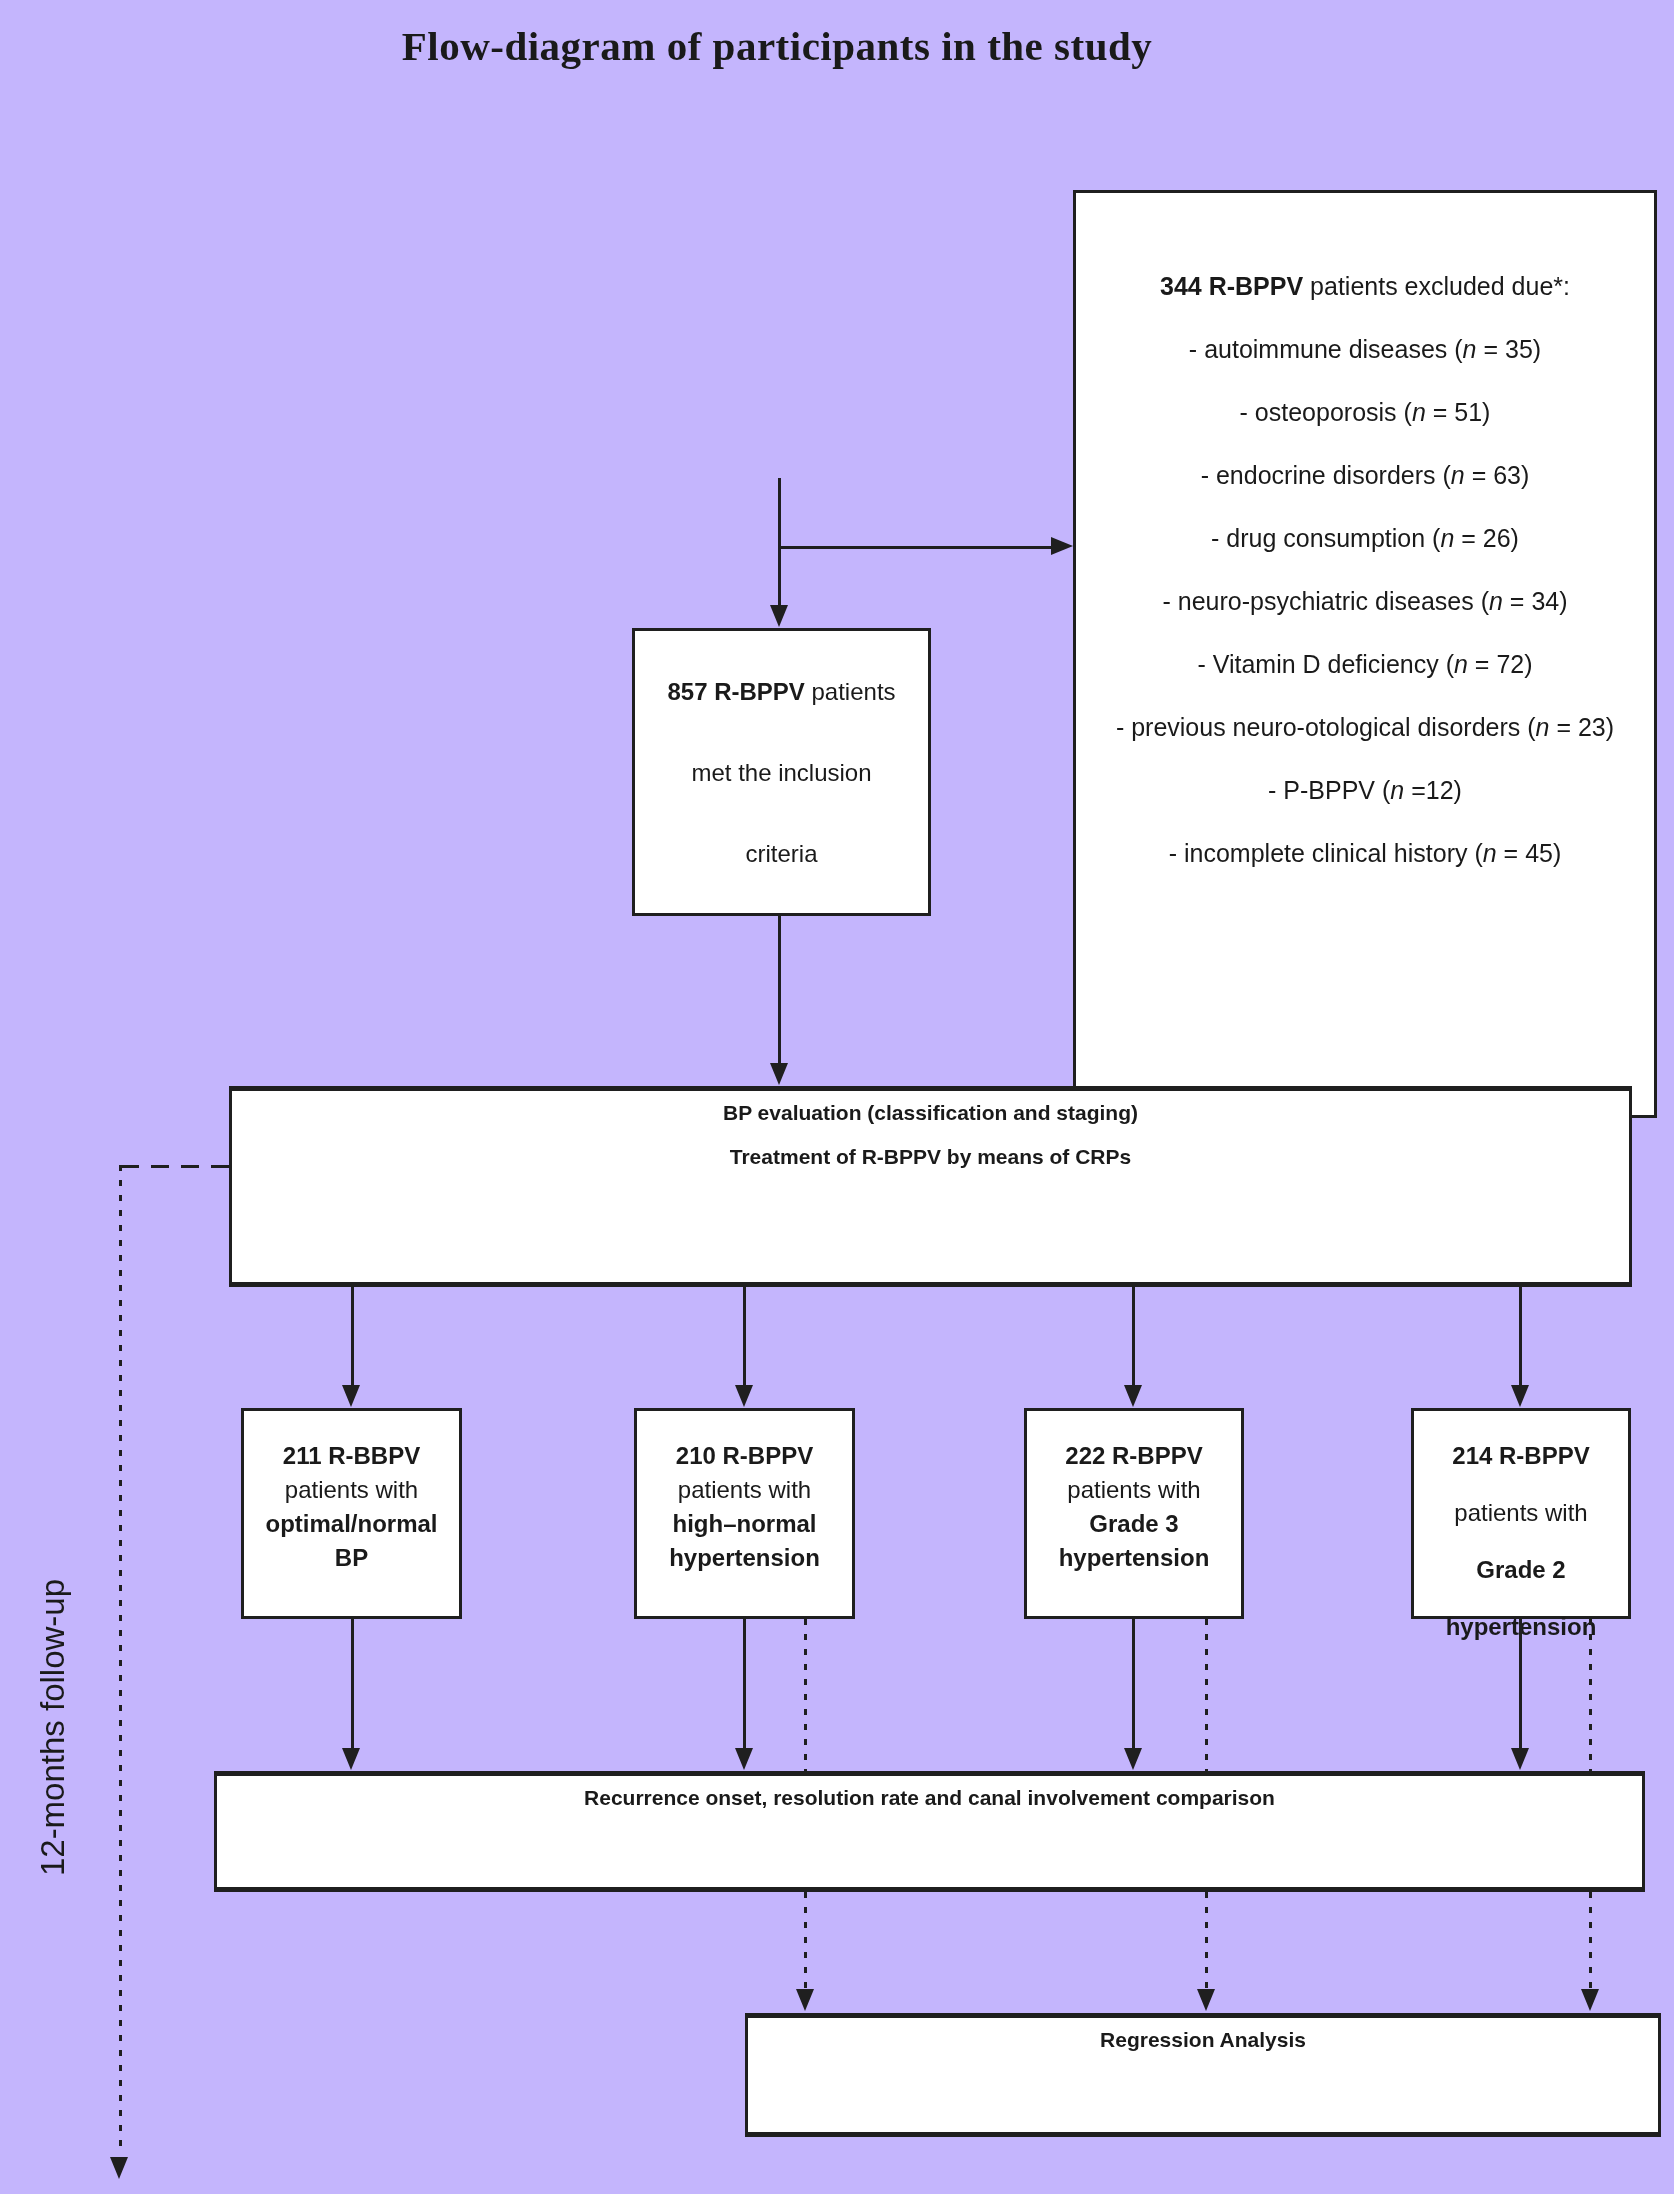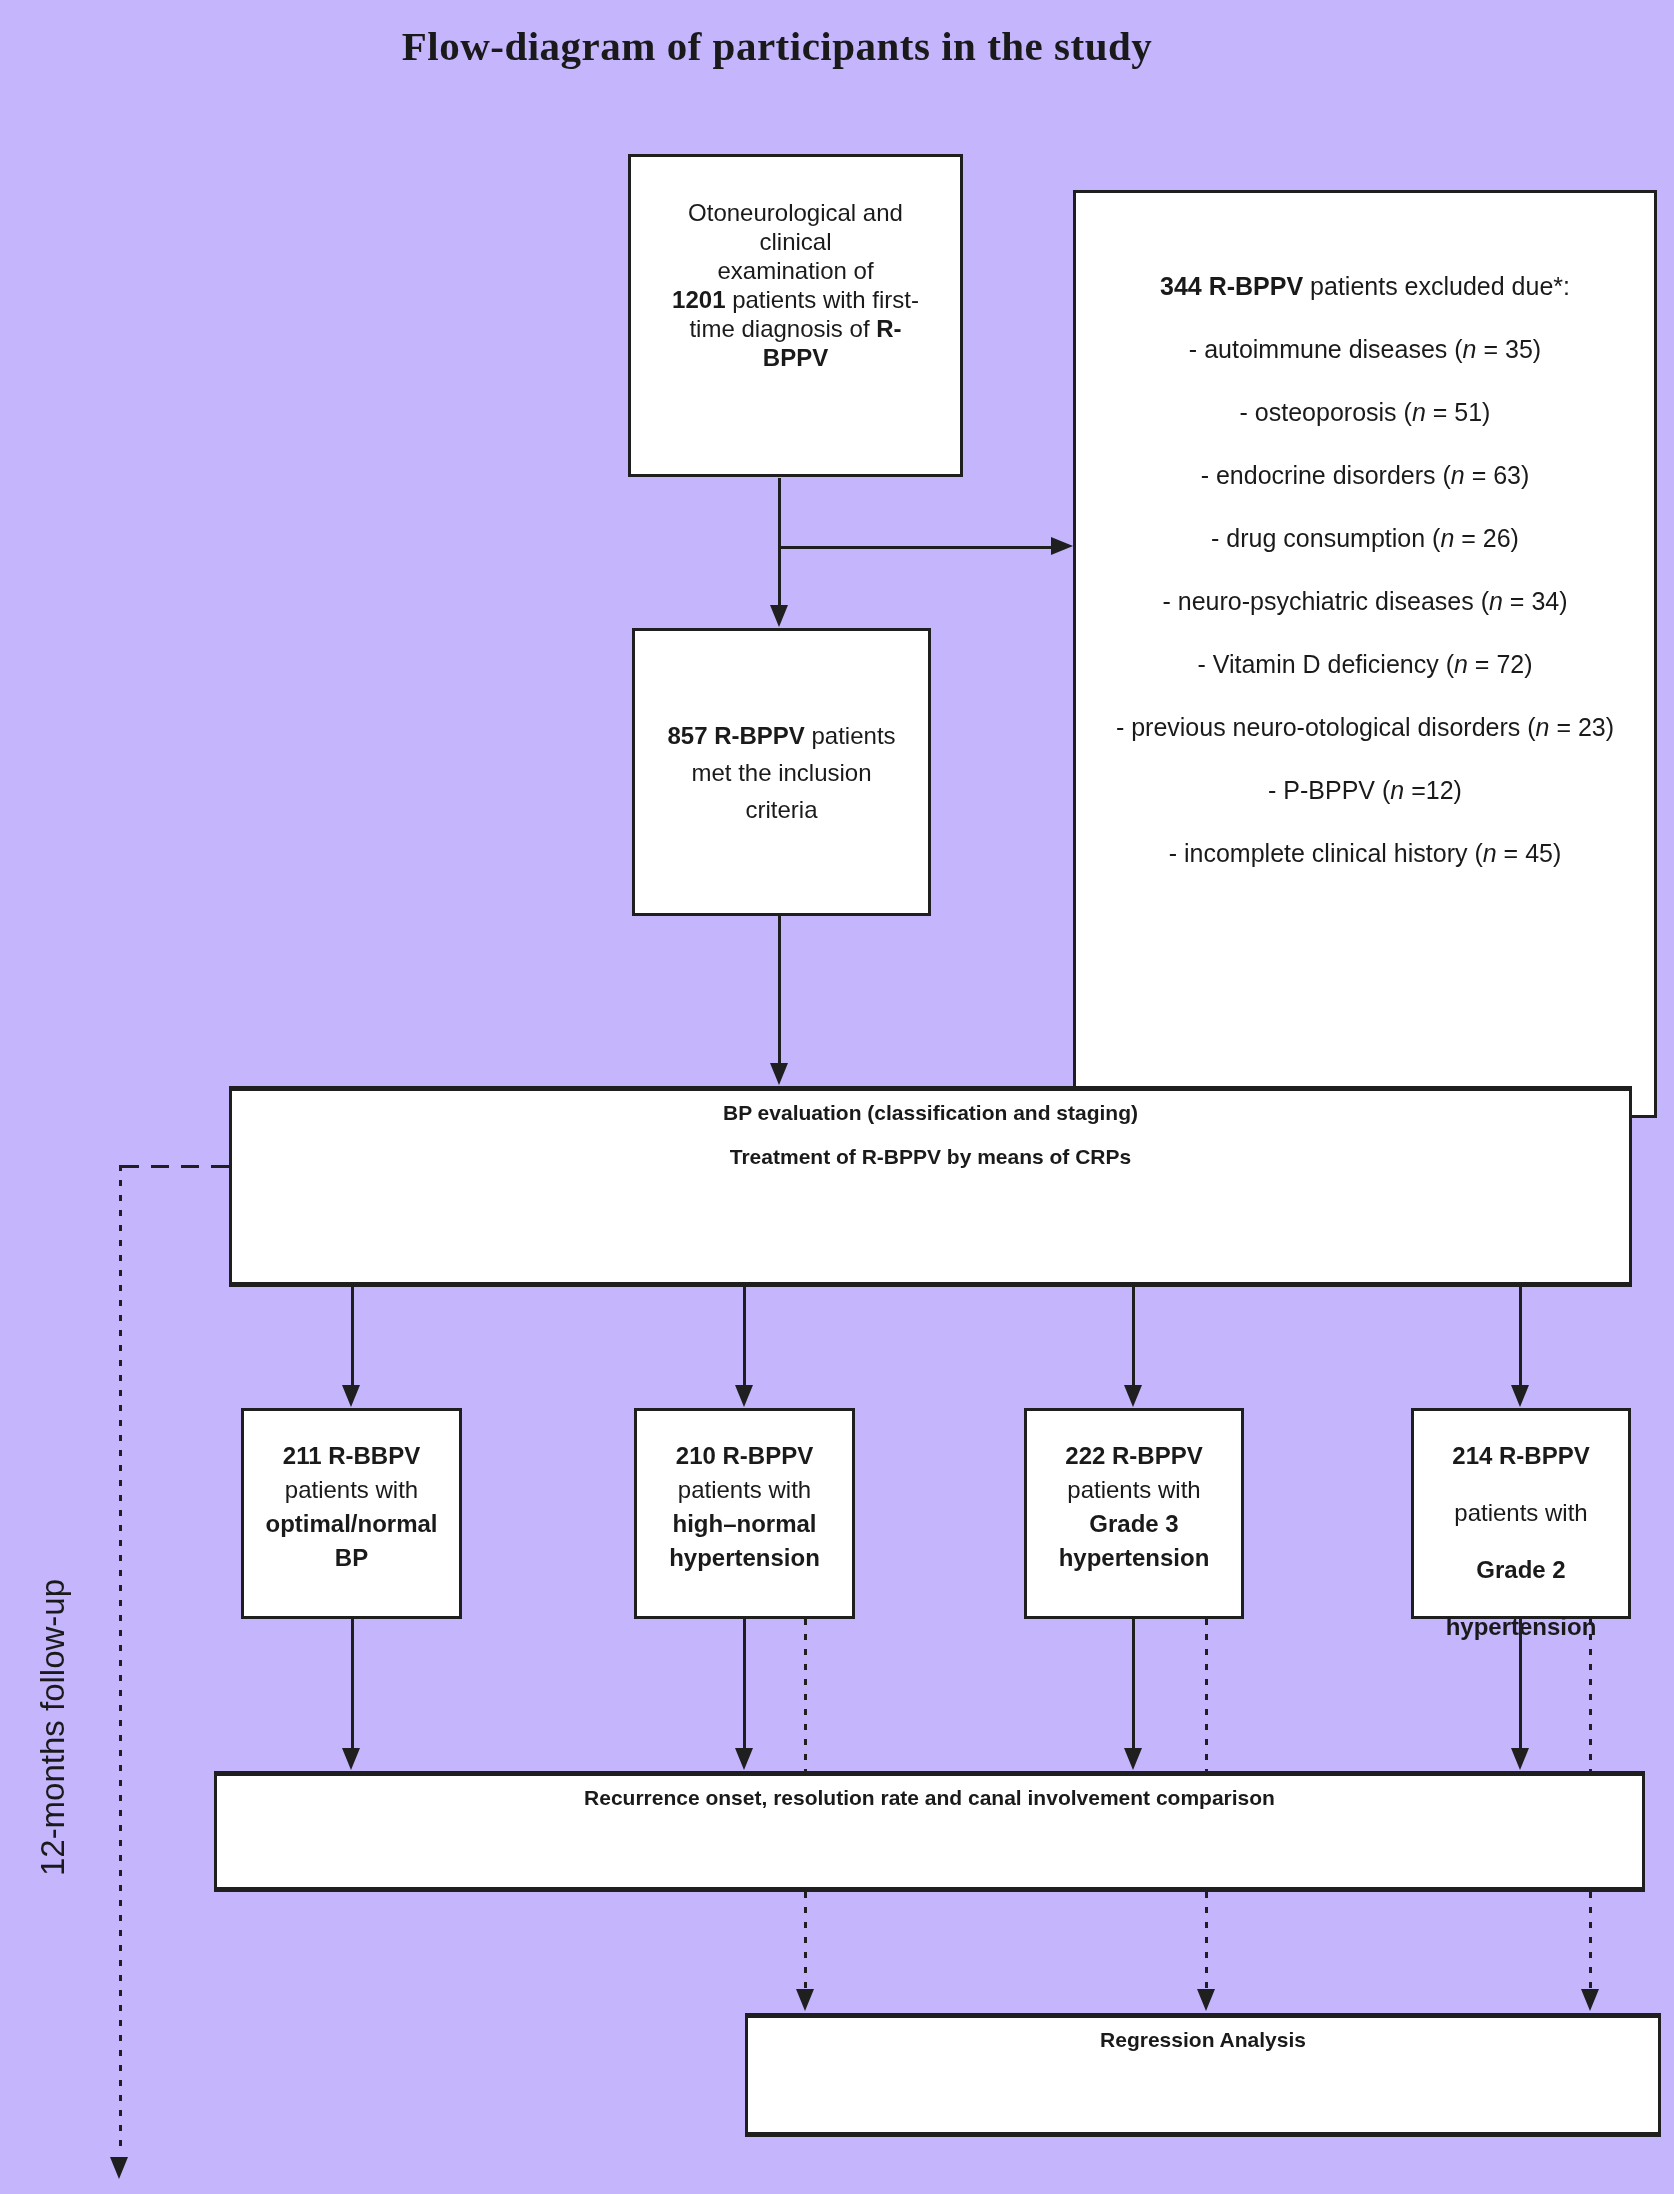--- a/index.html
+++ b/index.html
@@ -30,21 +30,21 @@
     flex-direction:column;
     align-items:center;
     text-align:center;
     font-size:24px;
     line-height:29px;
   }
   .box.widebar{ border-width:5.1px 3.1px; justify-content:flex-start; font-weight:bold; font-size:21px; line-height:44px;}
   .box.centered{ justify-content:center; }
   #exam    { left:628px; top:154px;  width:335px;  height:323px; padding-top:41px; }
   #excluded{ left:1073px; top:190px;  width:584px; height:928px; padding:77px 15.4px 0 15.4px; font-size:25px; line-height:33px; }
-  #inclusion{ left:632px; top:628px; width:299px; height:288px; line-height:37px; }
+  #inclusion{ left:632px; top:628px; width:299px; height:288px; line-height:37px;gap:44px; }
   #bp      { left:229px;  top:1086px; width:1403px; height:201px; }
   #g0      { left:241px;  top:1408px; width:221px;  height:211px; padding-top:28px; line-height:34px; }
   #g1      { left:634px; top:1408px; width:221px;  height:211px; padding-top:28px; line-height:34px; }
   #g2      { left:1024px; top:1408px; width:220px;  height:211px; padding-top:28px; line-height:34px; }
   #g3      { left:1411px; top:1408px; width:220px;  height:211px; padding-top:28px; line-height:34px;gap:23px; }
   #recurrence{ left:214px; top:1771px; width:1431px; height:121px; }
   #regression{ left:729px; top:2013px; width:916px; height:124px;margin-left:16px; }
 
   .ex-header{ margin-bottom:30px; }
   .ex-item{ margin-bottom:30px; }
@@ -73,28 +73,20 @@
     white-space:nowrap;
   }
 </style>
 </head>
 <body>
 
 <div id="canvas">
 
   <div class="title">Flow-diagram of participants in the study</div>
 
-  <div class="box" id="exam">
-    <div>Otoneurological and</div>
-    <div>clinical</div>
-    <div>examination of</div>
-    <div><b>1201</b><span> patients with first-</span></div>
-    <div><span>time diagnosis of </span><b>R-</b></div>
-    <div><b>BPPV</b></div>
-  </div>
 
   <div class="box" id="excluded">
     <div class="ex-header"><b>344 R-BPPV</b><span> patients excluded due*:</span></div>
     <div class="ex-item">- autoimmune diseases (<i>n</i> = 35)</div>
     <div class="ex-item">- osteoporosis (<i>n</i> = 51)</div>
     <div class="ex-item">- endocrine disorders (<i>n</i> = 63)</div>
     <div class="ex-item">- drug consumption (<i>n</i> = 26)</div>
     <div class="ex-item">- neuro-psychiatric diseases (<i>n</i> = 34)</div>
     <div class="ex-item">- Vitamin D deficiency (<i>n</i> = 72)</div>
     <div class="ex-item">- previous neuro-otological disorders (<i>n</i> = 23)</div>

